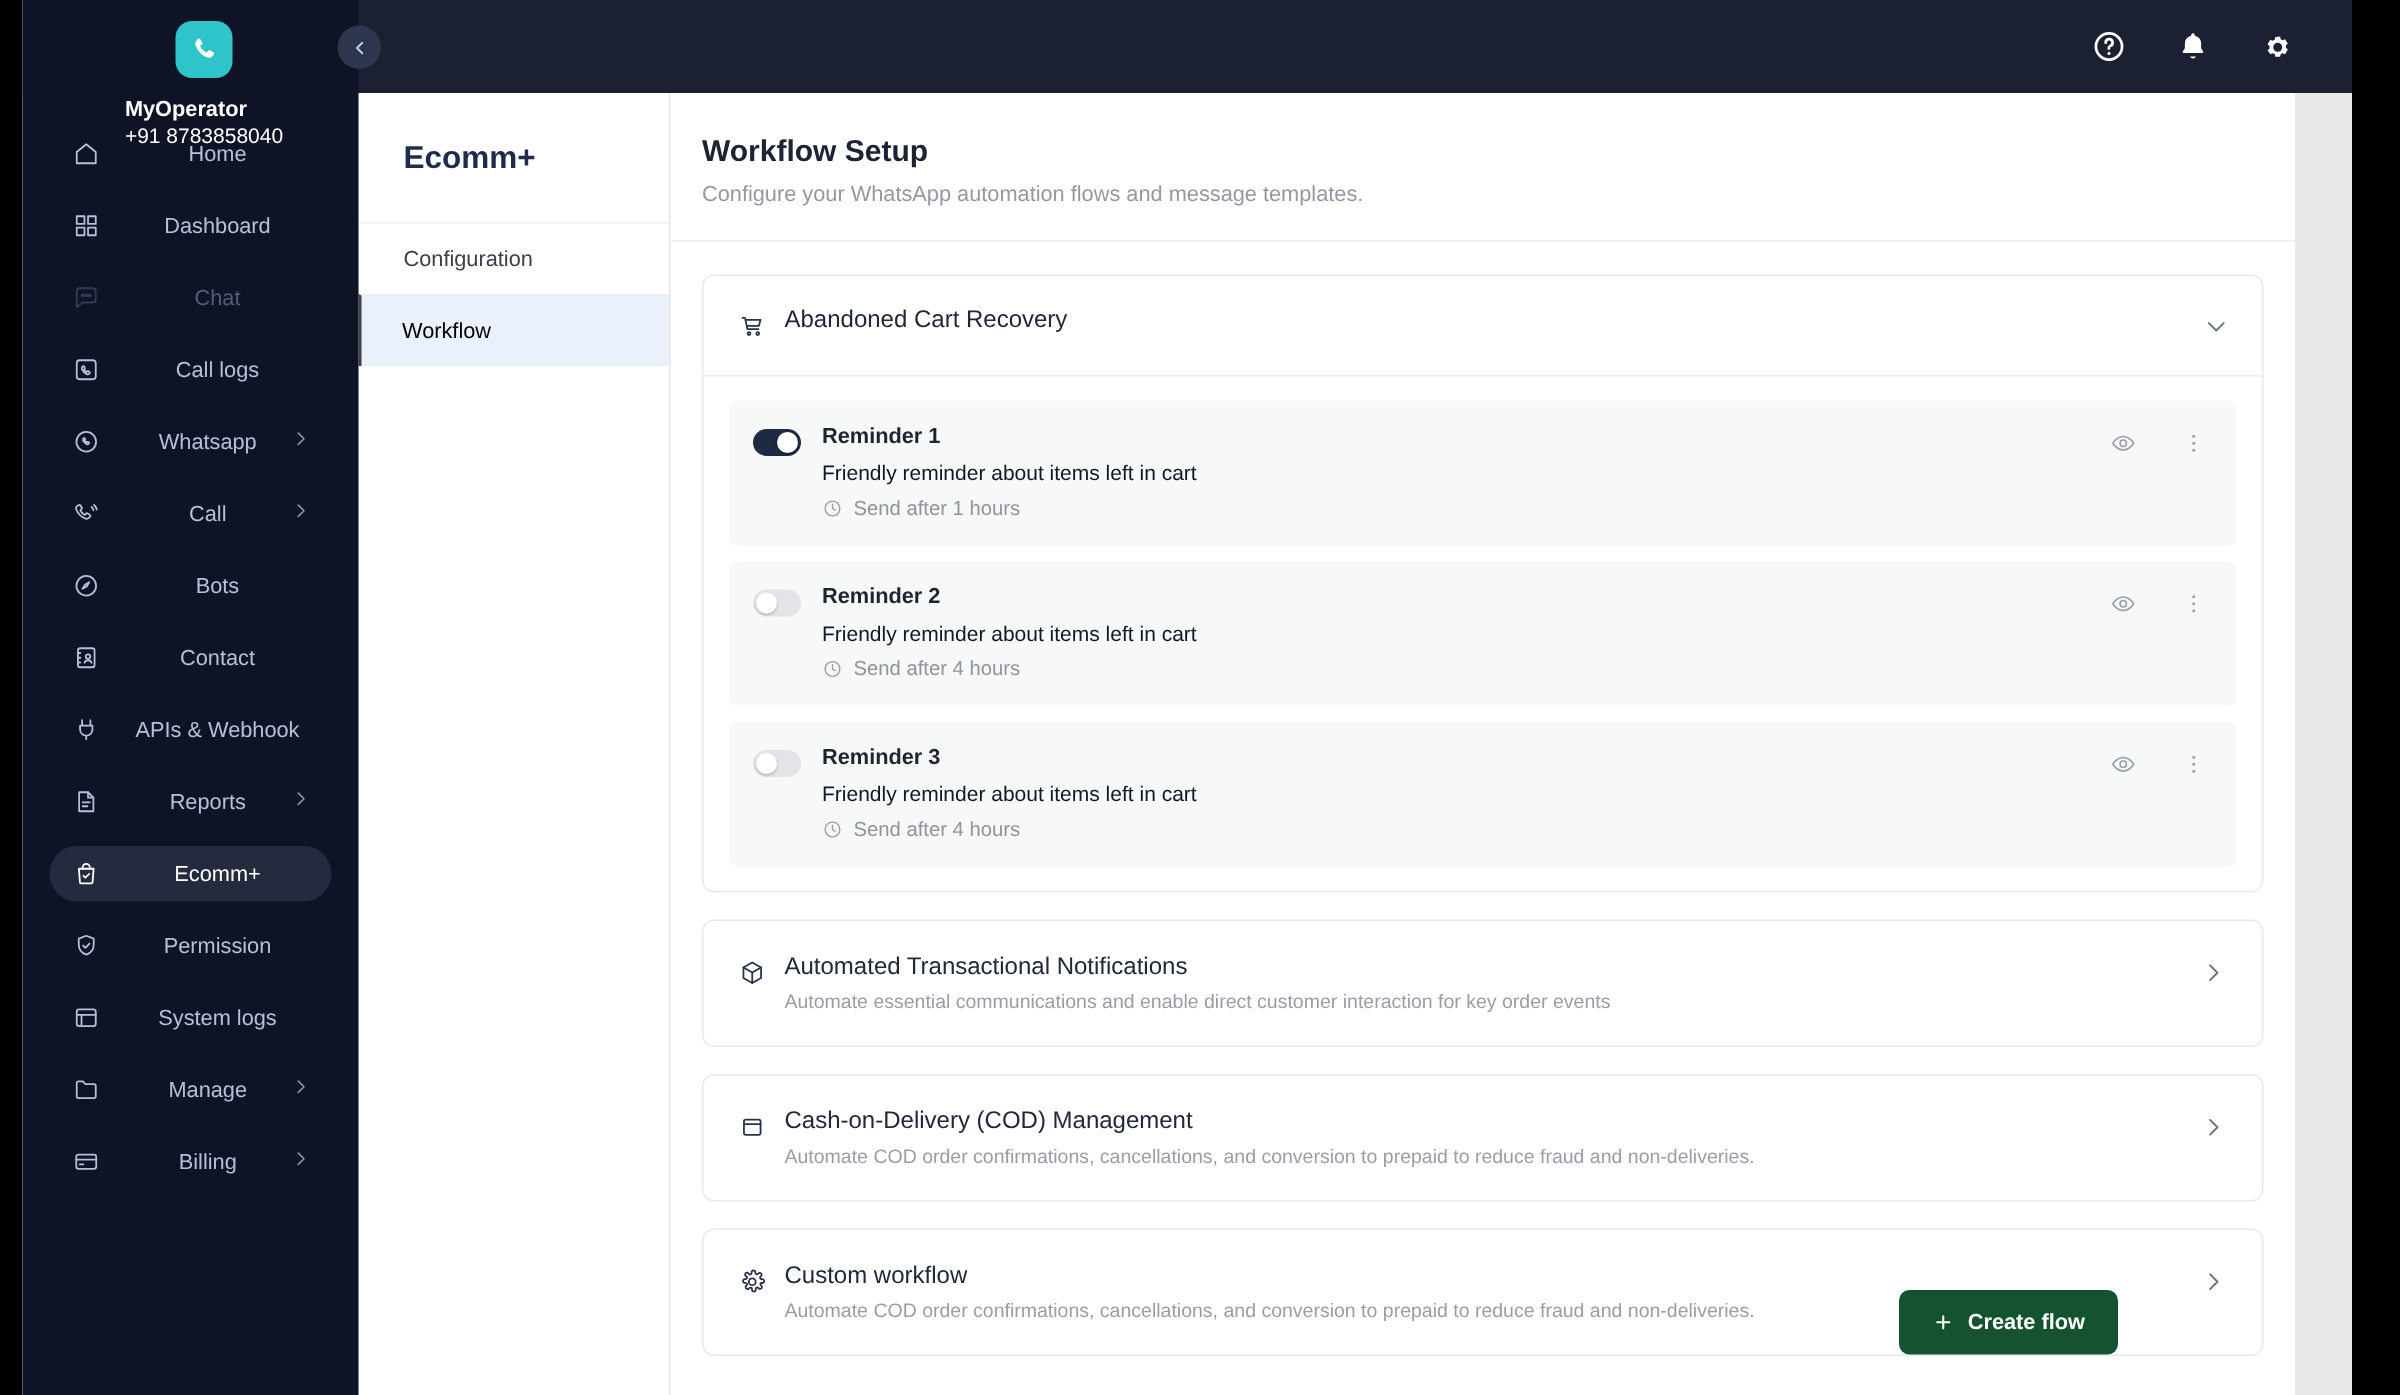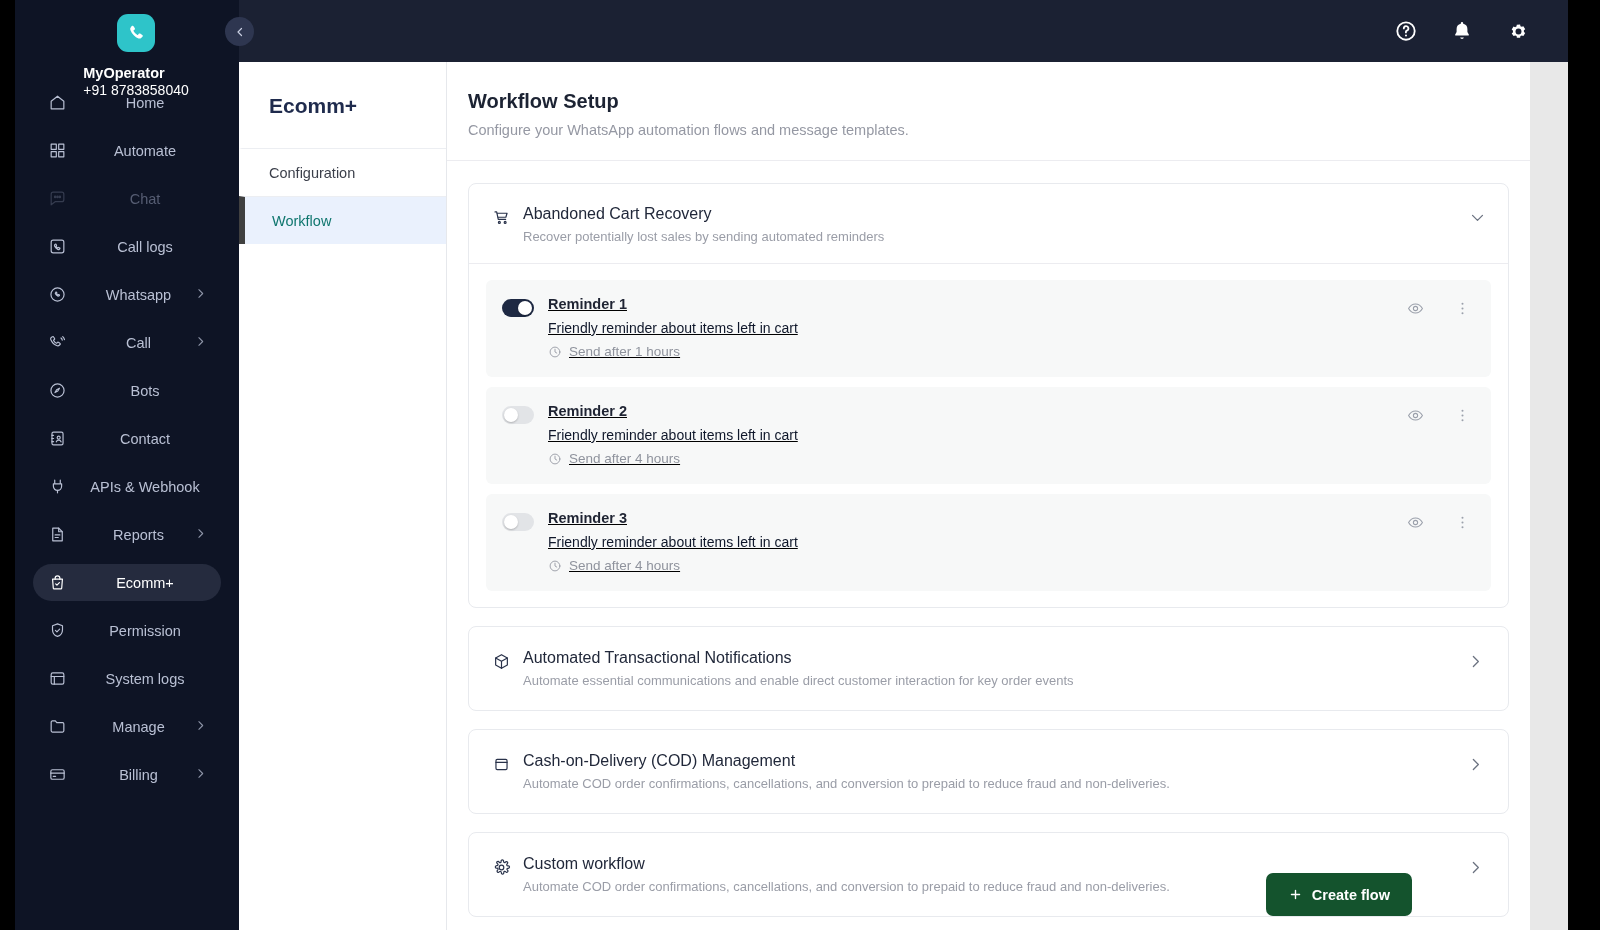--- a/index.html
+++ b/index.html
@@ -126,22 +126,22 @@
     padding-left: 30px;
     font-size: 14.5px;
     color: #3b3f4a;
     border-top: 1px solid #eceef2;
     cursor: pointer;
     border-left: 3px solid transparent;
     padding-left: 27px;
   }
   .subnav-item.active {
     background: #eaf1fd;
-    border-left: 6px solid #404040;
-    color: #0f766e;
+    border-left: 2px solid #404040;
+    color: #000000;
   }
 
   
   .main {
     position: absolute;
     left: 432px; top: 62px;
     width: 1083px; height: 868px;
     background: #ffffff;
     overflow: hidden;
   }
@@ -208,21 +208,21 @@
     position: absolute;
     top: 2px; left: 2px;
     width: 14px; height: 14px;
     border-radius: 50%;
     background: #ffffff;
     box-shadow: 0 1px 2px rgba(0,0,0,.22);
   }
   .toggle.on { background: #1e2943; }
   .toggle.on .knob { left: 16px; }
 
-  .rem-texts { flex: 1; text-decoration: underline; }
+  .rem-texts { flex: 1; }
   .rem-title {
     font-size: 14.5px; font-weight: bold; color: #1f2433;
     margin-bottom: 8px;
   }
   .rem-desc { font-size: 14px; color: #0f172a; margin-bottom: 8px; }
   .rem-meta {
     font-size: 13.5px; color: #8f939d;
     display: flex; align-items: center; gap: 7px;
   }
   .rem-actions {
@@ -305,21 +305,21 @@
         </div>
         <div class="navitem">
           <span class="nav-ico">
             <svg width="19" height="19" viewBox="0 0 24 24" fill="none" stroke="currentColor" stroke-width="1.5" stroke-linecap="round" stroke-linejoin="round">
               <rect x="4" y="4" width="6.5" height="6.5"></rect>
               <rect x="13.5" y="4" width="6.5" height="6.5"></rect>
               <rect x="4" y="13.5" width="6.5" height="6.5"></rect>
               <rect x="13.5" y="13.5" width="6.5" height="6.5"></rect>
             </svg>
           </span>
-          <span class="nav-label">Automate</span>
+          <span class="nav-label">Dashboard</span>
         </div>
         <div class="navitem dim">
           <span class="nav-ico">
             <svg width="19" height="19" viewBox="0 0 24 24" fill="none" stroke="currentColor" stroke-width="1.5" stroke-linecap="round" stroke-linejoin="round">
               <path d="M4 6.5A2.5 2.5 0 0 1 6.5 4h11A2.5 2.5 0 0 1 20 6.5v7a2.5 2.5 0 0 1-2.5 2.5H9l-5 4z"></path>
               <circle cx="9" cy="10" r=".9" fill="currentColor"></circle>
               <circle cx="12" cy="10" r=".9" fill="currentColor"></circle>
               <circle cx="15" cy="10" r=".9" fill="currentColor"></circle>
             </svg>
           </span>
@@ -486,21 +486,20 @@
             <span class="card-ico" style="color:#29324a">
               <svg width="19" height="19" viewBox="0 0 24 24" fill="none" stroke="currentColor" stroke-width="1.5" stroke-linecap="round" stroke-linejoin="round">
                 <path d="M3.8 5h2.1l2 9.4h9.3"></path>
                 <path d="M7.9 11.7h9.6l1.5-5.1H6.7"></path>
                 <circle cx="9.3" cy="18.2" r="1.2"></circle>
                 <circle cx="16.6" cy="18.2" r="1.2"></circle>
               </svg>
             </span>
             <div class="card-texts">
               <div class="card-title">Abandoned Cart Recovery</div>
-              <div class="card-desc">Recover potentially lost sales by sending automated reminders</div>
             </div>
             <span class="card-chev" style="color:#6b7280"><svg width="17" height="17" viewBox="0 0 24 24" fill="none" stroke="currentColor" stroke-width="1.8" stroke-linecap="round" stroke-linejoin="round">
                 <polyline points="5 9 12 16 19 9"></polyline>
               </svg></span>
           </div>
           <div class="card-body">
             <div class="reminder">
               <div class="toggle on">
                 <span class="knob"></span>
               </div>

